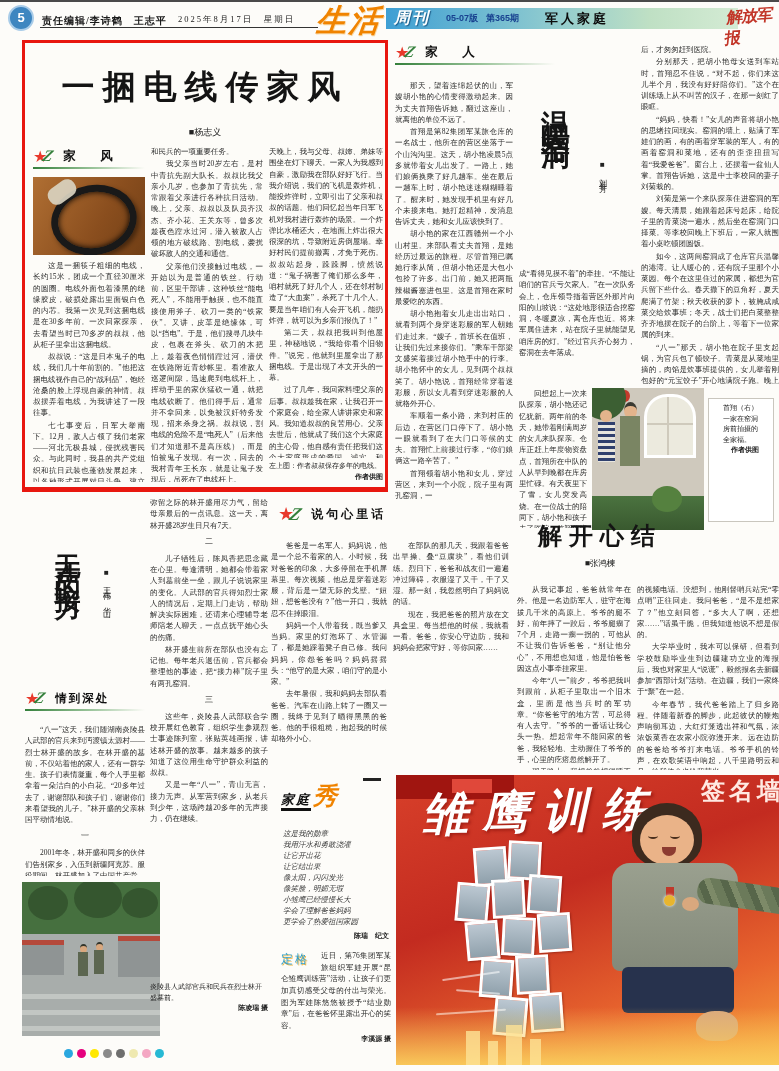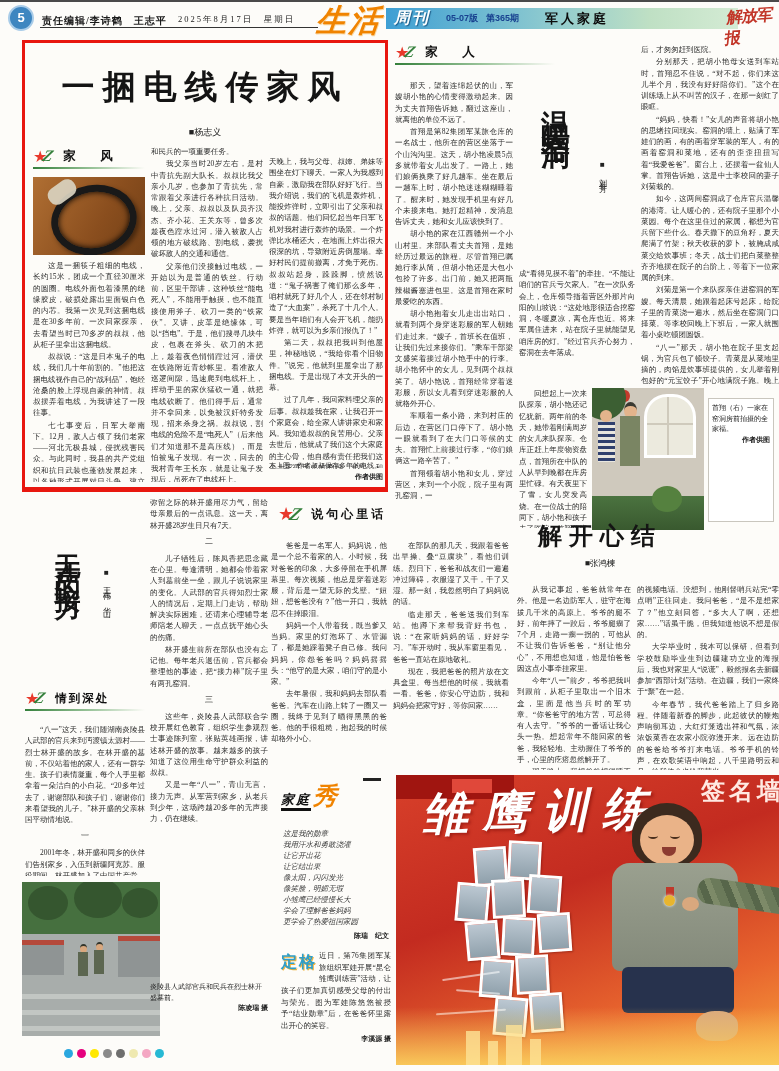--- a/index.html
+++ b/index.html
@@ -71,28 +71,28 @@
   .dhead{position:absolute;left:32px;top:14px;width:13px;height:13px;border-radius:50%;background:#e3b48c;border-top:4px solid #3a3a33;}
   .lantern{position:absolute;left:28px;top:2px;width:10px;height:12px;border-radius:50%;background:#c43b2c;}
   .cembg{background:#a8adab;}
   .trees{position:absolute;left:0;top:0;width:100%;height:52px;background:#46703f;}
   .tblob{position:absolute;border-radius:50%;background:#35562f;}
   .wallseg{position:absolute;background:#8f9494;border-top:5px solid #b5493b;}
   .soldier{position:absolute;width:10px;height:24px;background:#5c6650;}
   .shead{position:absolute;width:7px;height:7px;border-radius:50%;background:#d9a87e;border-top:2px solid #33362c;}
   .step{position:absolute;background:#c2c6c3;height:5px;}
   
-  .capbox{position:absolute;background:#fff;border:1px solid #c9c6be;box-sizing:border-box;padding:4px 3px;}
+  .capbox{position:absolute;background:#fff;border:1px solid #c9c6be;box-sizing:border-box;padding:4px 14px;}
   
   .showlogo-main{font-weight:bold;font-style:italic;font-size:13px;color:#111;
                  border-bottom:3px solid #111;padding-bottom:1px;letter-spacing:2px;}
   .showlogo-accent{font-size:24px;font-style:italic;font-weight:bold;color:#f08300;margin-left:2px;}
   .showdash{position:absolute;width:18px;height:3px;background:#222;}
   .poemline{font-size:7.5px;font-style:italic;color:#3a3a3a;line-height:11px;display:block;text-align:left;}
-  .dingge{float:left;font-size:16px;font-weight:bold;color:#2f9ec9;margin-right:2px;
+  .dingge{float:left;font-size:12px;font-weight:normal;color:#2f9ec9;margin-right:12px;
           letter-spacing:2px;text-shadow:1px 1px 0 #f3b43e;}
   
   .poster{position:absolute;left:396px;top:775px;width:383px;height:290px;overflow:hidden;
           background:linear-gradient(160deg,#d8402a,#c32b20 40%,#e8652e 75%,#f7a23c);}
   .pbanner{position:absolute;left:26px;top:6px;font-size:46px;font-weight:bold;font-style:italic;
            color:#fff;letter-spacing:14px;text-shadow:2px 2px 3px rgba(120,10,5,.5);transform:rotate(-1.5deg);white-space:nowrap;}
   .pcorner{position:absolute;right:-6px;top:0px;font-size:24px;font-weight:bold;color:#ffe9e2;letter-spacing:4px;}
   .pstrip{position:absolute;left:0;top:0;width:118px;height:24px;background:#a01510;}
   .pstrip:after{content:"";position:absolute;left:56px;top:4px;width:40px;height:14px;background:#e0483a;}
   .thumb{position:absolute;width:27px;height:33px;background:linear-gradient(#bcc8d2,#8fa0ab);
@@ -154,21 +154,21 @@
       <p>叔叔说：“这是日本鬼子的电线，我们几十年前割的。”他把这捆电线视作自己的“战利品”，饱经沧桑的脸上浮现自豪的神情。叔叔摆弄着电线，为我讲述了一段往事。</p>
       <p>七七事变后，日军大举南下。12月，敌人占领了我们老家——河北无极县城，侵扰残害民众。与此同时，我县的共产党组织和抗日武装也蓬勃发展起来，以各种形式开展对日斗争，建立了县大队、区小队、武工队、青抗先、妇救会等。</p>
 
     </div>
     <div class="col" style="left:126px;top:103px;width:112px;height:336px;">
       <p class="noind">和民兵的一项重要任务。</p>
       <p>我父亲当时20岁左右，是村中青抗先副大队长。叔叔比我父亲小几岁，也参加了青抗先，常常跟着父亲进行各种抗日活动。晚上，父亲、叔叔以及队员齐汉杰、齐小花、王关东等，曾多次趁夜色蹚水过河，潜入被敌人占领的地方破线路、割电线，袭扰破坏敌人的交通和通信。</p>
       <p>父亲他们没接触过电线，一开始以为是普通的铁丝。行动前，区里干部讲，这种铁丝“能电死人”，不能用手触摸，也不能直接使用斧子、砍刀一类的“铁家伙”。又讲，皮革是绝缘体，可以“挡电”。于是，他们搜寻几块牛皮，包裹在斧头、砍刀的木把上，趁着夜色悄悄蹚过河，潜伏在铁路附近青纱帐里。看准敌人巡逻间隙，迅速爬到电线杆上，挥动手里的家伙猛砍一通，就把电线砍断了。他们得手后，通常并不拿回来，以免被汉奸特务发现，招来杀身之祸。叔叔说，割电线的危险不是“电死人”（后来他们才知道那不是高压线），而是怕被鬼子发现。有一次，回去的我村青年王长东，就是让鬼子发现后，吊死在了电线杆上。</p>
 
     </div>
-    <div class="col" style="left:244px;top:113px;width:114px;height:312px;">
+    <div class="col" style="left:244px;top:103px;width:114px;height:312px;">
       <p class="noind">天晚上，我与父母、叔婶、弟妹等围坐在灯下聊天。一家人为我感到自豪，激励我在部队好好飞行。当我介绍说，我们的飞机是轰炸机，能投炸弹时，立即引出了父亲和叔叔的话题。他们回忆起当年日军飞机对我村进行轰炸的场景。一个炸弹比水桶还大，在地面上炸出很大很深的坑，导致附近房倒屋塌。幸好村民们提前撤离，才免于死伤。叔叔站起身，跺跺脚，愤然说道：“鬼子祸害了俺们那么多年，咱村就死了好几个人，还在邻村制造了“大血案”，杀死了十几个人。要是当年咱们有人会开飞机，能扔炸弹，就可以为乡亲们报仇了！”</p>
       <p>第二天，叔叔把我叫到他屋里，神秘地说，“我给你看个旧物件。”说完，他就到里屋拿出了那捆电线。于是出现了本文开头的一幕。</p>
       <p>过了几年，我回家料理父亲的后事。叔叔趁我在家，让我召开一个家庭会，给全家人讲讲家史和家风。我知道叔叔的良苦用心。父亲去世后，他就成了我们这个大家庭的主心骨，他自感有责任把我们这个大家庭形成的爱国、诚实、和睦、行善的良好家风传承下去。家庭会上，叔叔又拿出了那捆电线，讲了它的来历，让年轻的侄子、侄婿和下一辈孩子们接受教育。</p>
 
     </div>
     <div class="abs caption" style="left:244px;top:418px;width:114px;">
       <div>左上图：作者叔叔保存多年的电线。</div>
       <div class="credit">作者供图</div>
     </div>
   </div>
@@ -191,22 +191,22 @@
     <div class="col" style="left:519px;top:268px;width:116px;height:114px;">
       <p class="noind">成“看得见摸不着”的牵挂。“不能让咱们的官兵亏欠家人。”在一次队务会上，仓库领导指着营区外那片向阳的山坡说：“这处地形很适合挖窑洞，冬暖夏凉，离仓库也近。将来军属住进来，站在院子里就能望见咱库房的灯。”经过官兵齐心努力，窑洞在去年落成。</p>
     </div>
     <div class="col" style="left:519px;top:388px;width:68px;height:140px;">
       <p>回想起上一次来队探亲，胡小艳还记忆犹新。两年前的冬天，她带着刚满周岁的女儿来队探亲。仓库正赶上年度物资盘点，首翔所在中队的人从早到晚都在库房里忙碌。有天夜里下了雪，女儿突发高烧。在一位战士的陪同下，胡小艳和孩子去了医院。首翔值班结束</p>
     </div>
     <div class="col" style="left:641px;top:44px;width:138px;height:340px;">
       <p class="noind">后，才匆匆赶到医院。</p>
       <p>分别那天，把胡小艳母女送到车站时，首翔忍不住说，“对不起，你们来这儿半个月，我没有好好陪你们。”这个在训练场上从不叫苦的汉子，在那一刻红了眼眶。</p>
       <p>“妈妈，快看！”女儿的声音将胡小艳的思绪拉回现实。窑洞的墙上，贴满了军娃们的画，有的画着穿军装的军人，有的画着窑洞和菜地，还有的歪歪扭扭写着“我爱爸爸”。窗台上，还摆着一盆仙人掌。首翔告诉她，这是中士李校回的妻子刘菊栽的。</p>
+      <p>刘菊是第一个来队探亲住进窑洞的军嫂。每天清晨，她跟着起床号起床，给院子里的青菜浇一遍水，然后坐在窑洞门口择菜。等李校回晚上下班后，一家人就围着小桌吃顿团圆饭。</p>
       <p>如今，这两间窑洞成了仓库官兵温馨的港湾。让人暖心的，还有院子里那个小菜园。每个在这里住过的家属，都想为官兵留下些什么。春天撒下的豆角籽，夏天爬满了竹架；秋天收获的萝卜，被腌成咸菜交给炊事班；冬天，战士们把白菜整整齐齐地摆在院子的台阶上，等着下一位家属的到来。</p>
-      <p>刘菊是第一个来队探亲住进窑洞的军嫂。每天清晨，她跟着起床号起床，给院子里的青菜浇一遍水，然后坐在窑洞门口择菜。等李校回晚上下班后，一家人就围着小桌吃顿团圆饭。</p>
       <p>“八一”那天，胡小艳在院子里支起锅，为官兵包了顿饺子。青菜是从菜地里摘的，肉馅是炊事班提供的，女儿举着刚包好的“元宝饺子”开心地满院子跑。晚上开饭时，胡小艳热情地为官兵端上一盘盘饺子。</p>
 
     </div>
     <div class="photo fambg" style="left:592px;top:388px;width:112px;height:142px;">
       <div class="lantern"></div>
       <div class="arch"></div>
       <div class="bush" style="left:-10px;top:-12px;width:44px;height:44px;"></div>
       <div class="mhead"></div>
       <div class="mom"></div>
       <div class="dhead"></div>
@@ -267,21 +267,20 @@
     <div class="tagrow" style="left:278px;top:503px;width:160px;">
       <span class="star" style="font-size:18px;">★</span><span class="zglyph" style="font-size:18px;">Z</span><span class="taglabel" style="font-size:12px;letter-spacing:3px;">说句心里话</span>
     </div>
     <div class="col" style="left:271px;top:540px;width:116px;height:230px;">
       <p>爸爸是一名军人。妈妈说，他是一个总不着家的人。小时候，我对爸爸的印象，大多停留在手机屏幕里。每次视频，他总是穿着迷彩服，背后是一望无际的戈壁。“妞妞，想爸爸没有？”他一开口，我就忍不住掉眼泪。</p>
       <p>妈妈一个人带着我，既当爹又当妈。家里的灯泡坏了、水管漏了，都是她踩着凳子自己修。我问妈妈，你怨爸爸吗？妈妈摇摇头：“他守的是大家，咱们守的是小家。”</p>
       <p>去年暑假，我和妈妈去部队看爸爸。汽车在山路上转了一圈又一圈，我终于见到了晒得黑黑的爸爸。他的手很粗糙，抱起我的时候却格外小心。</p>
     </div>
     <div class="col" style="left:393px;top:540px;width:116px;height:230px;">
       <p>在部队的那几天，我跟着爸爸出早操、叠“豆腐块”，看他们训练。烈日下，爸爸和战友们一遍遍冲过障碍，衣服湿了又干，干了又湿。那一刻，我忽然明白了妈妈说的话。</p>
-      <p>临走那天，爸爸送我们到车站。他蹲下来帮我背好书包，说：“在家听妈妈的话，好好学习。”车开动时，我从车窗里看见，爸爸一直站在原地敬礼。</p>
       <p>现在，我把爸爸的照片放在文具盒里。每当想他的时候，我就看一看。爸爸，你安心守边防，我和妈妈会把家守好，等你回家……</p>
     </div>
   </div>
 
   <div>
     <div class="abs" style="left:500px;top:520px;width:200px;text-align:center;font-size:24px;font-weight:bold;letter-spacing:7px;color:#141414;">解开心结</div>
     <div class="abs" style="left:500px;top:558px;width:200px;text-align:center;font-size:8.5px;color:#222;">■张鸿楝</div>
     <div class="col" style="left:517px;top:584px;width:114px;height:186px;">
       <p>从我记事起，爸爸就常年在外。他是一名边防军人，驻守在海拔几千米的高原上。爷爷的腿不好，前年摔了一跤后，爷爷腿瘸了7个月，走路一瘸一拐的，可他从不让我们告诉爸爸，“别让他分心”，不用想也知道，他是怕爸爸因这点小事牵挂家里。</p>
       <p>今年“八一”前夕，爷爷把我叫到跟前，从柜子里取出一个旧木盒，里面是他当兵时的军功章。“你爸爸守的地方苦，可总得有人去守。”爷爷的一番话让我心头一热。想起常年不能回家的爸爸，我轻轻地、主动握住了爷爷的手，心里的疙瘩忽然解开了。</p>

